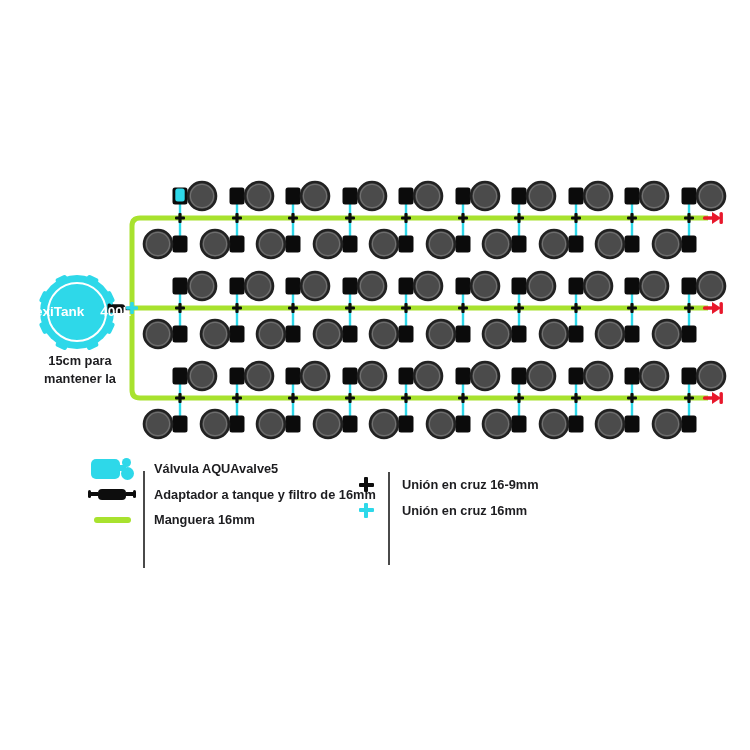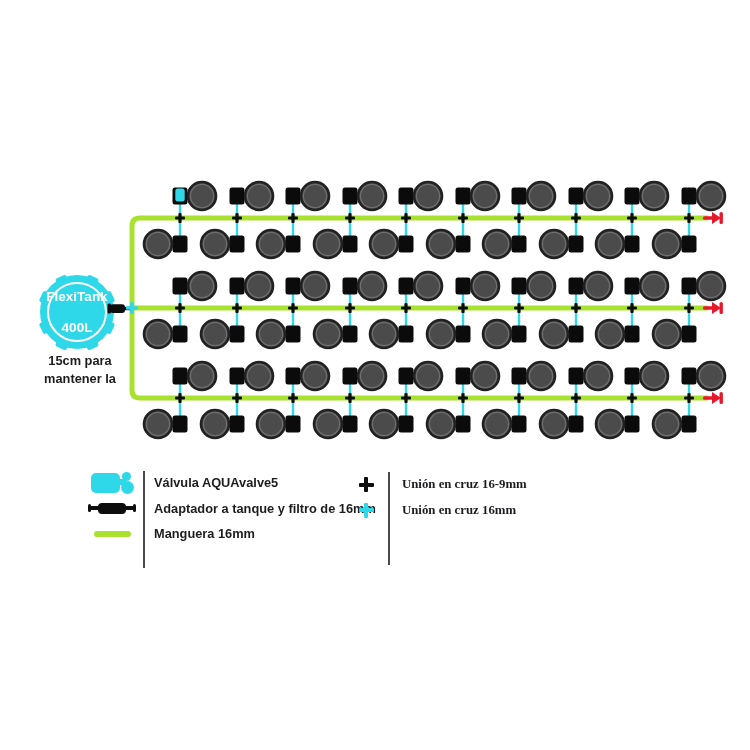--- a/index.html
+++ b/index.html
@@ -7,21 +7,21 @@
     position:relative; width:750px; height:750px; background:#fff;
     font-family:"Liberation Sans", sans-serif; overflow:hidden;
   }
   #diagram-svg { position:absolute; left:0; top:0; }
 
   
   .tank { position:absolute; left:40px; top:275px; width:74px; height:74px; }
   .tank-tab { position:absolute; left:50%; top:50%; width:12px; height:9px;
     margin:-4.5px 0 0 -6px; background:var(--cyan); border-radius:2.5px; }
   .tank-circle { position:absolute; inset:0; background:var(--cyan); border-radius:50%;
-    display:flex; flex-direction:column; align-items:center; justify-content:center;gap:16px; }
+    display:flex; flex-direction:row; align-items:center; justify-content:center;gap:16px; }
   .tank-ring { position:absolute; left:7px; top:7px; right:7px; bottom:7px;
     border:2px solid #ffffff; border-radius:50%; }
   .tank-label { color:#ffffff; font-weight:bold; font-size:13.5px; line-height:15.5px;
     text-align:center; z-index:2; }
 
   .tank-note { position:absolute; left:10px; top:352px; width:140px; text-align:center;
     color:var(--ink); font-weight:bold; font-size:12.8px; line-height:17.5px; }
 
   
   .legend-col { position:absolute; }
@@ -403,21 +403,21 @@
       <polygon points="712,212 712,224 721,218" fill="#e8182c"></polygon>
       <rect x="719.5" y="212" width="3.4" height="12" rx="1.6" fill="#e8182c"></rect>
       <rect x="703" y="306.3" width="11" height="3.4" rx="1.5" fill="#e8182c"></rect>
       <polygon points="712,302 712,314 721,308" fill="#e8182c"></polygon>
       <rect x="719.5" y="302" width="3.4" height="12" rx="1.6" fill="#e8182c"></rect>
       <rect x="703" y="396.3" width="11" height="3.4" rx="1.5" fill="#e8182c"></rect>
       <polygon points="712,392 712,404 721,398" fill="#e8182c"></polygon>
       <rect x="719.5" y="392" width="3.4" height="12" rx="1.6" fill="#e8182c"></rect>
     </svg>
 
-  <div class="legend-col legend-left" style="left:88px; top:470px;" id="legend-left">
+  <div class="legend-col legend-left" style="left:88px; top:456px;" id="legend-left">
       <div class="legend-row">
         <span class="legend-icon-cell">
           <span class="aquavalve-icon">
             <span class="av-body"></span>
             <span class="av-neck"></span>
             <span class="av-dot-s"></span>
             <span class="av-dot-b"></span>
           </span>
         </span>
         <span class="legend-label">Válvula AQUAvalve5</span>
@@ -435,21 +435,21 @@
         <span class="legend-label">Adaptador a tanque y filtro de 16mm</span>
       </div>
       <div class="legend-row">
         <span class="legend-icon-cell">
           <span class="hose16-icon"></span>
         </span>
         <span class="legend-label">Manguera 16mm</span>
       </div>
     </div>
   <div class="legend-divider" style="left:143px; top:471px; height:97px;"></div>
-  <div class="legend-col legend-right" style="left:350px; top:472px;font-family:Liberation Serif, serif;" id="legend-right">
+  <div class="legend-col legend-right" style="left:350px; top:472px;" id="legend-right">
       <div class="legend-row">
         <span class="legend-icon-cell">
           <span class="cross-icon cross-black"></span>
         </span>
         <span class="legend-label">Unión en cruz 16-9mm</span>
       </div>
       <div class="legend-row">
         <span class="legend-icon-cell">
           <span class="cross-icon cross-cyan"></span>
         </span>

